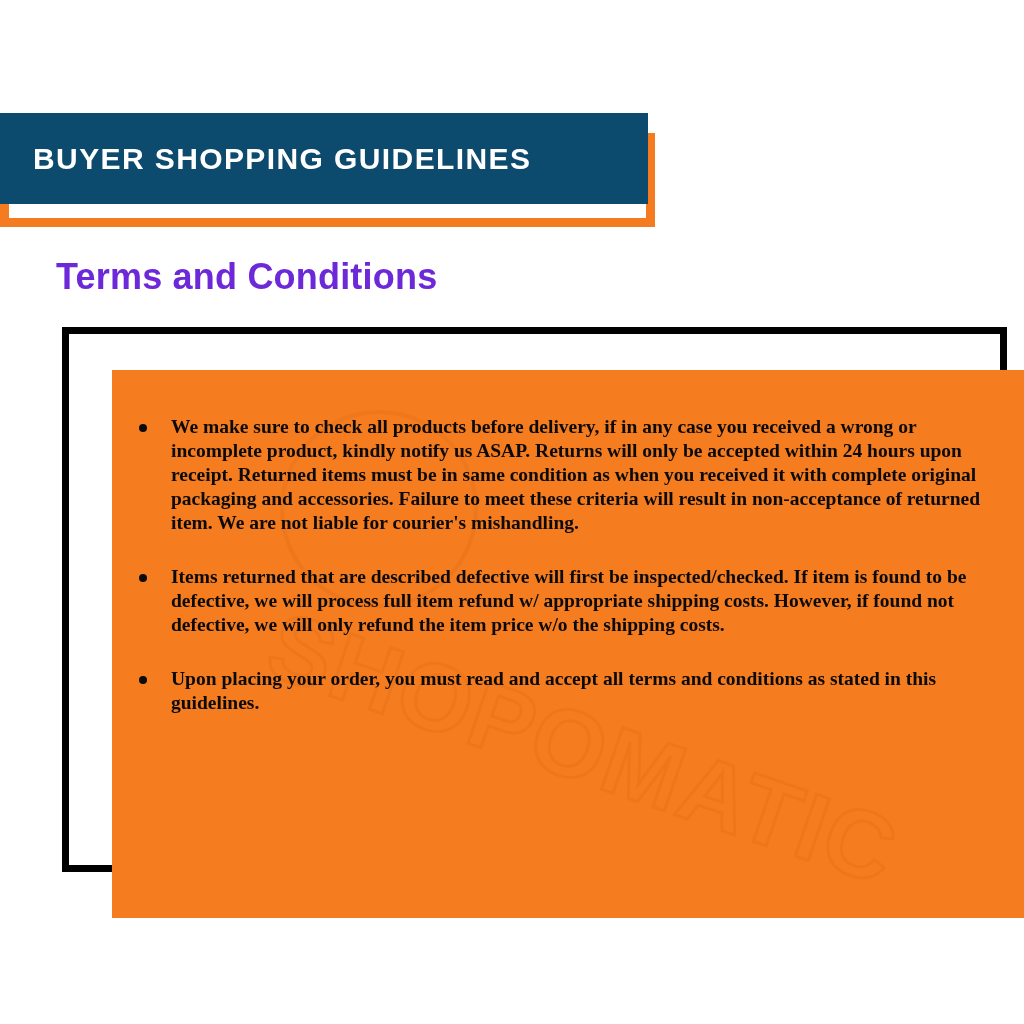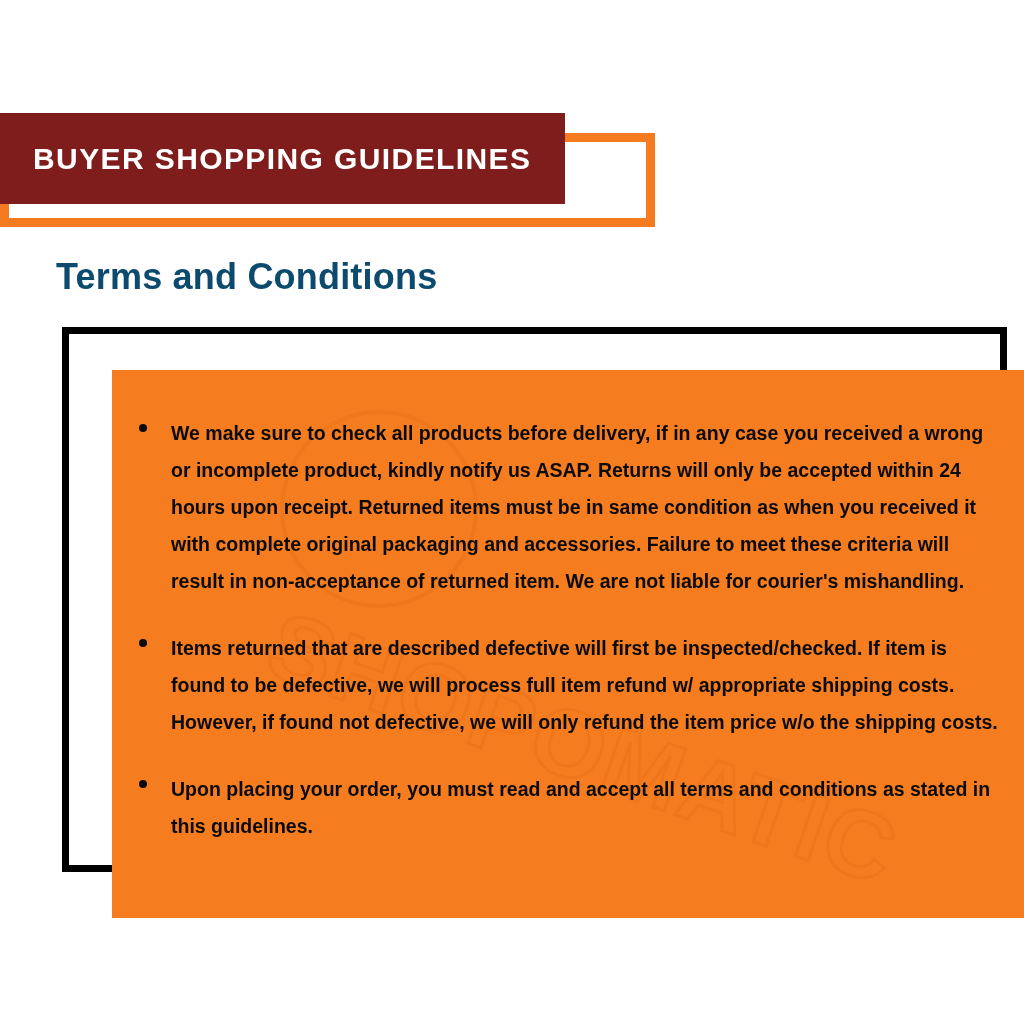--- a/index.html
+++ b/index.html
@@ -30,23 +30,23 @@
     width: 655px;
     height: 94px;
     border: 9px solid #f47b20;
     box-sizing: border-box;
     background: transparent;
   }
   .header-black-bar {
     position: absolute;
     left: 0px;
     top: 113px;
-    width: 565px;
+    width: 648px;
     height: 91px;
-    background: #7f1d1d;
+    background: #0c4a6e;
     display: flex;
     align-items: center;
   }
   .header-title {
     color: #ffffff;
     font-family: "Liberation Sans", sans-serif;
     font-weight: bold;
     font-size: 30px;
     letter-spacing: 1.4px;
     padding-left: 33px;
@@ -54,21 +54,21 @@
   }
 
   
   .section-heading {
     position: absolute;
     left: 56px;
     top: 256px;
     font-family: "Liberation Sans", sans-serif;
     font-weight: bold;
     font-size: 36px;
-    color: #0c4a6e;
+    color: #6d28d9;
     letter-spacing: 0.2px;
     white-space: nowrap;
   }
 
   
   .body-black-frame {
     position: absolute;
     left: 62px;
     top: 327px;
     width: 945px;
@@ -129,24 +129,24 @@
     width: 865px;
     margin: 0;
     padding: 0;
     list-style: none;
   }
   .terms-item {
     position: relative;
     display: block;
     padding-left: 38px;
     margin-bottom: 30px;
-    font-family: Liberation Sans, sans-serif;
+    font-family: Liberation Serif, serif;
     font-weight: bold;
     font-size: 19.5px;
-    line-height: 37px;
+    line-height: 24px;
     color: #0b0b0b;
     text-align: left;
   }
   .terms-item:last-child {
     margin-bottom: 8px;
   }
   .bullet-dot {
     position: absolute;
     left: 6px;
     top: 9px;

